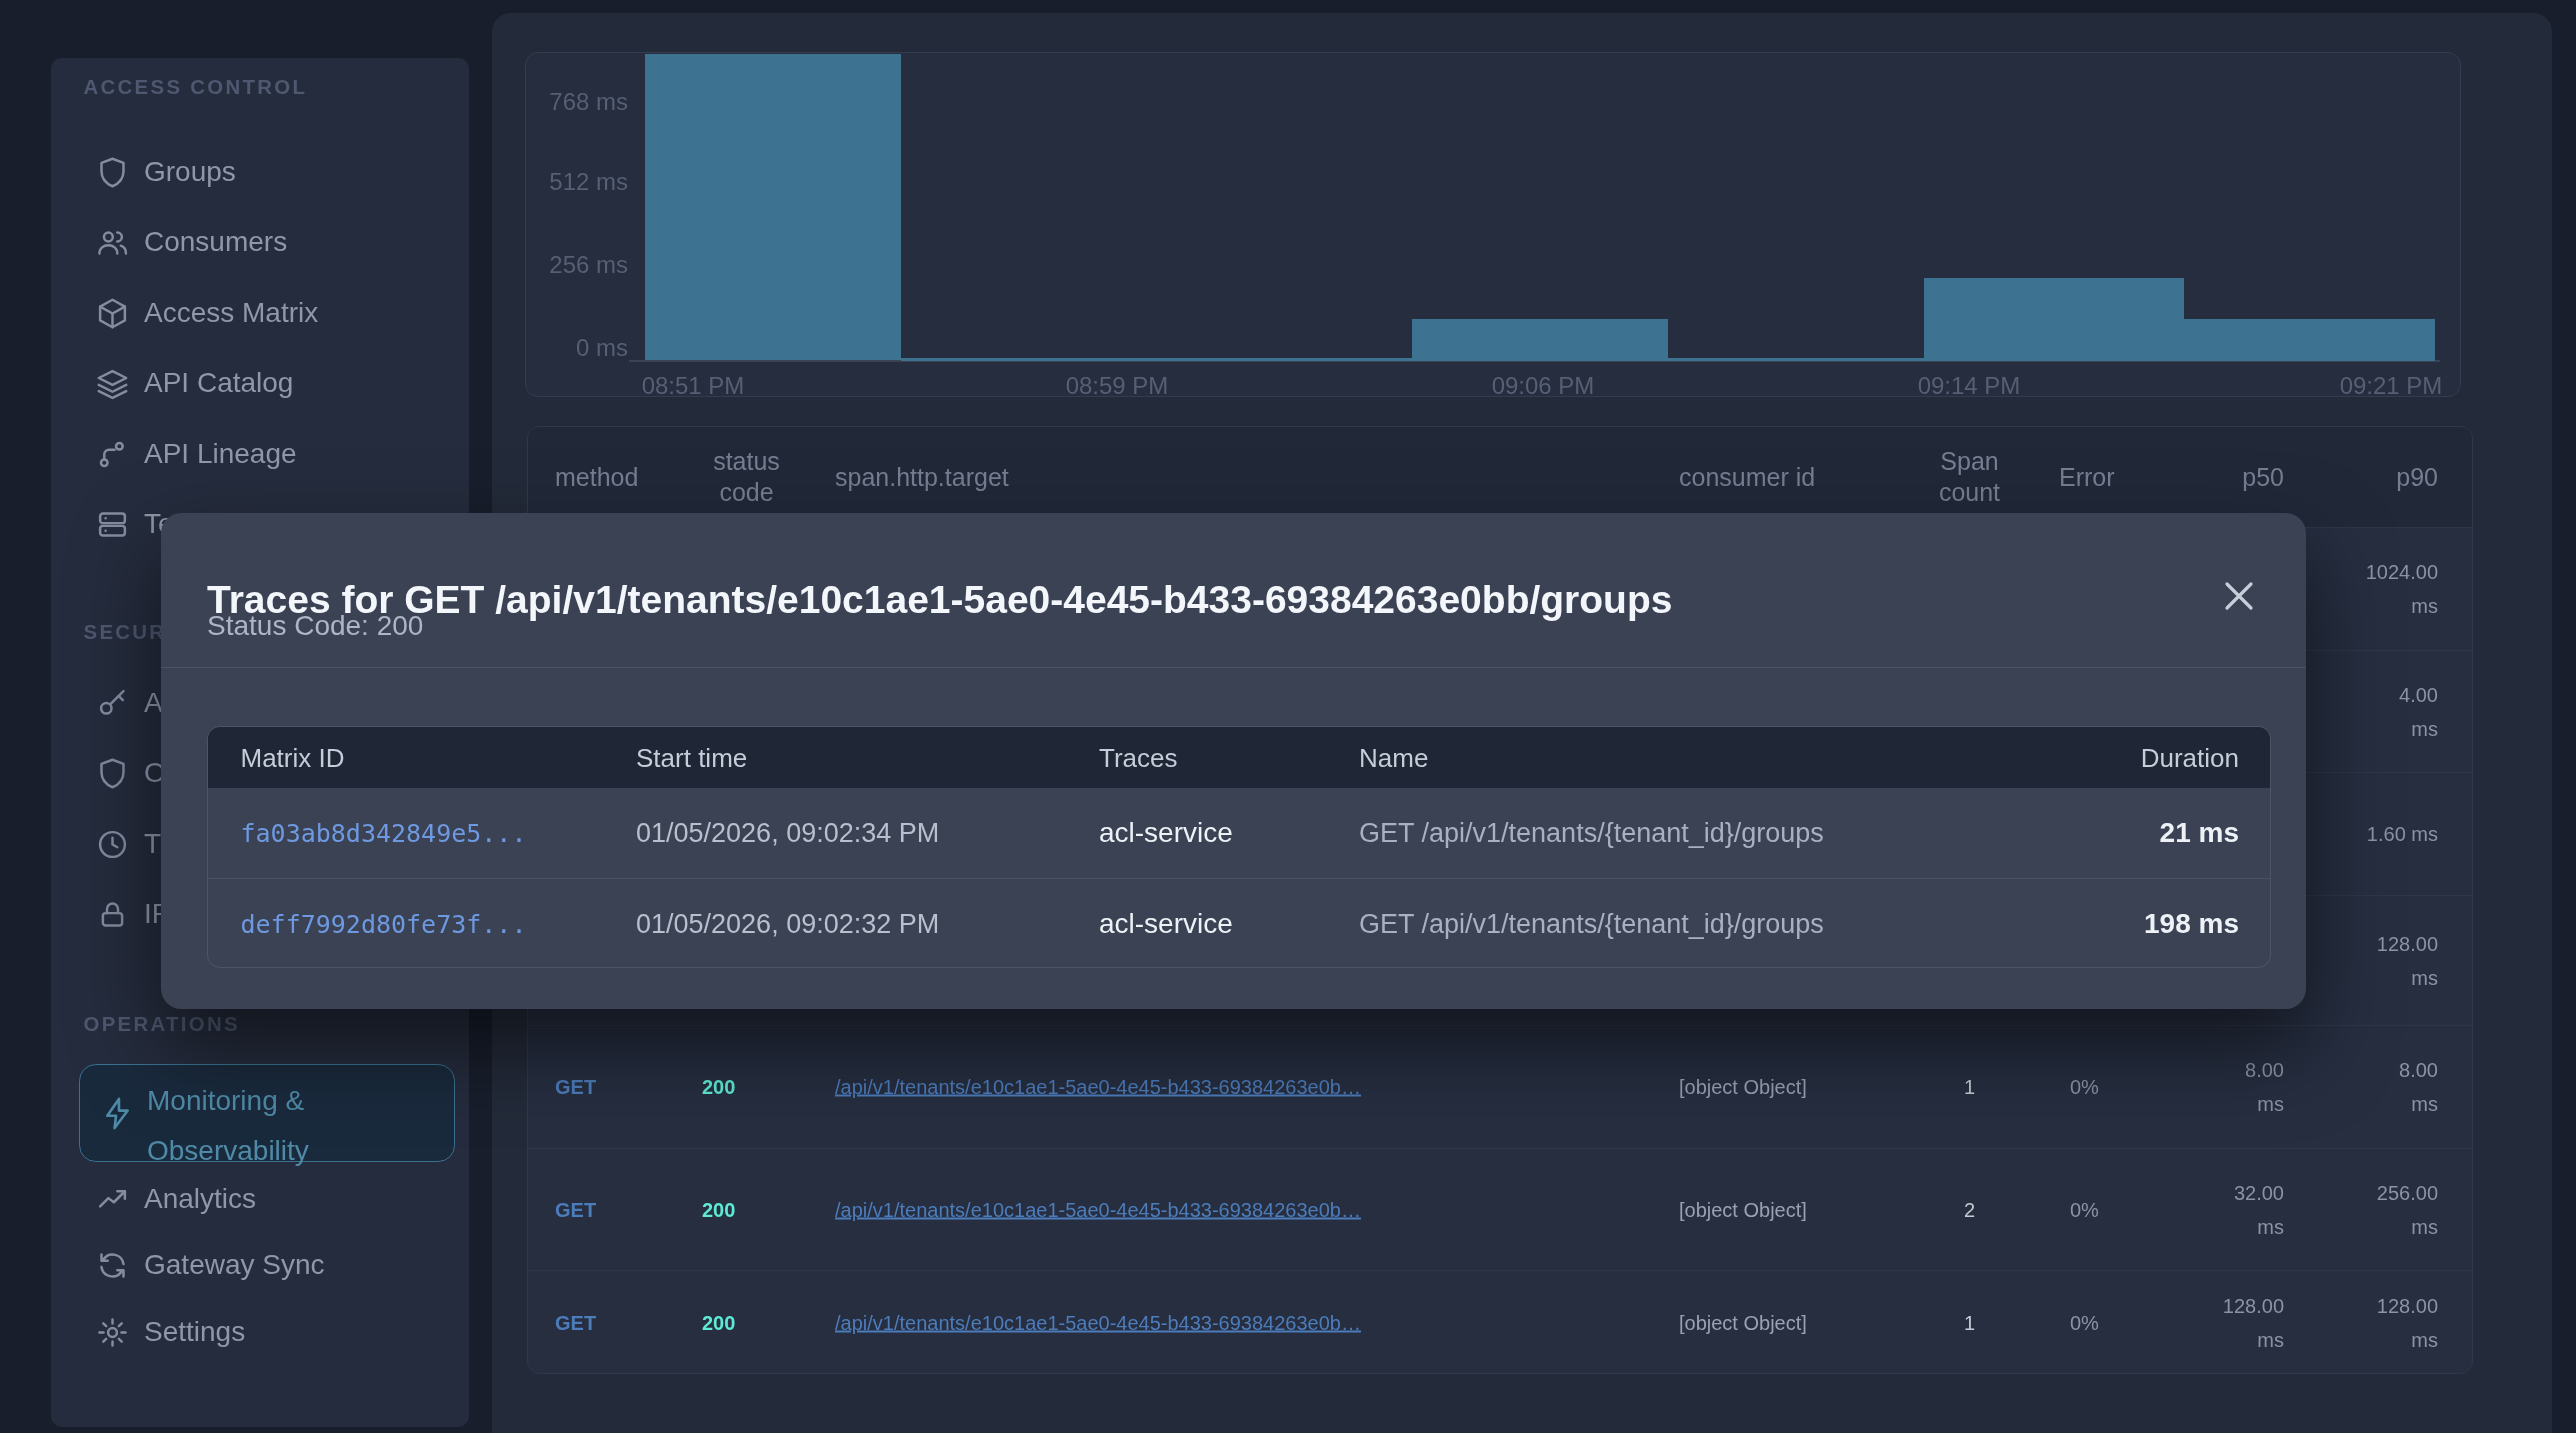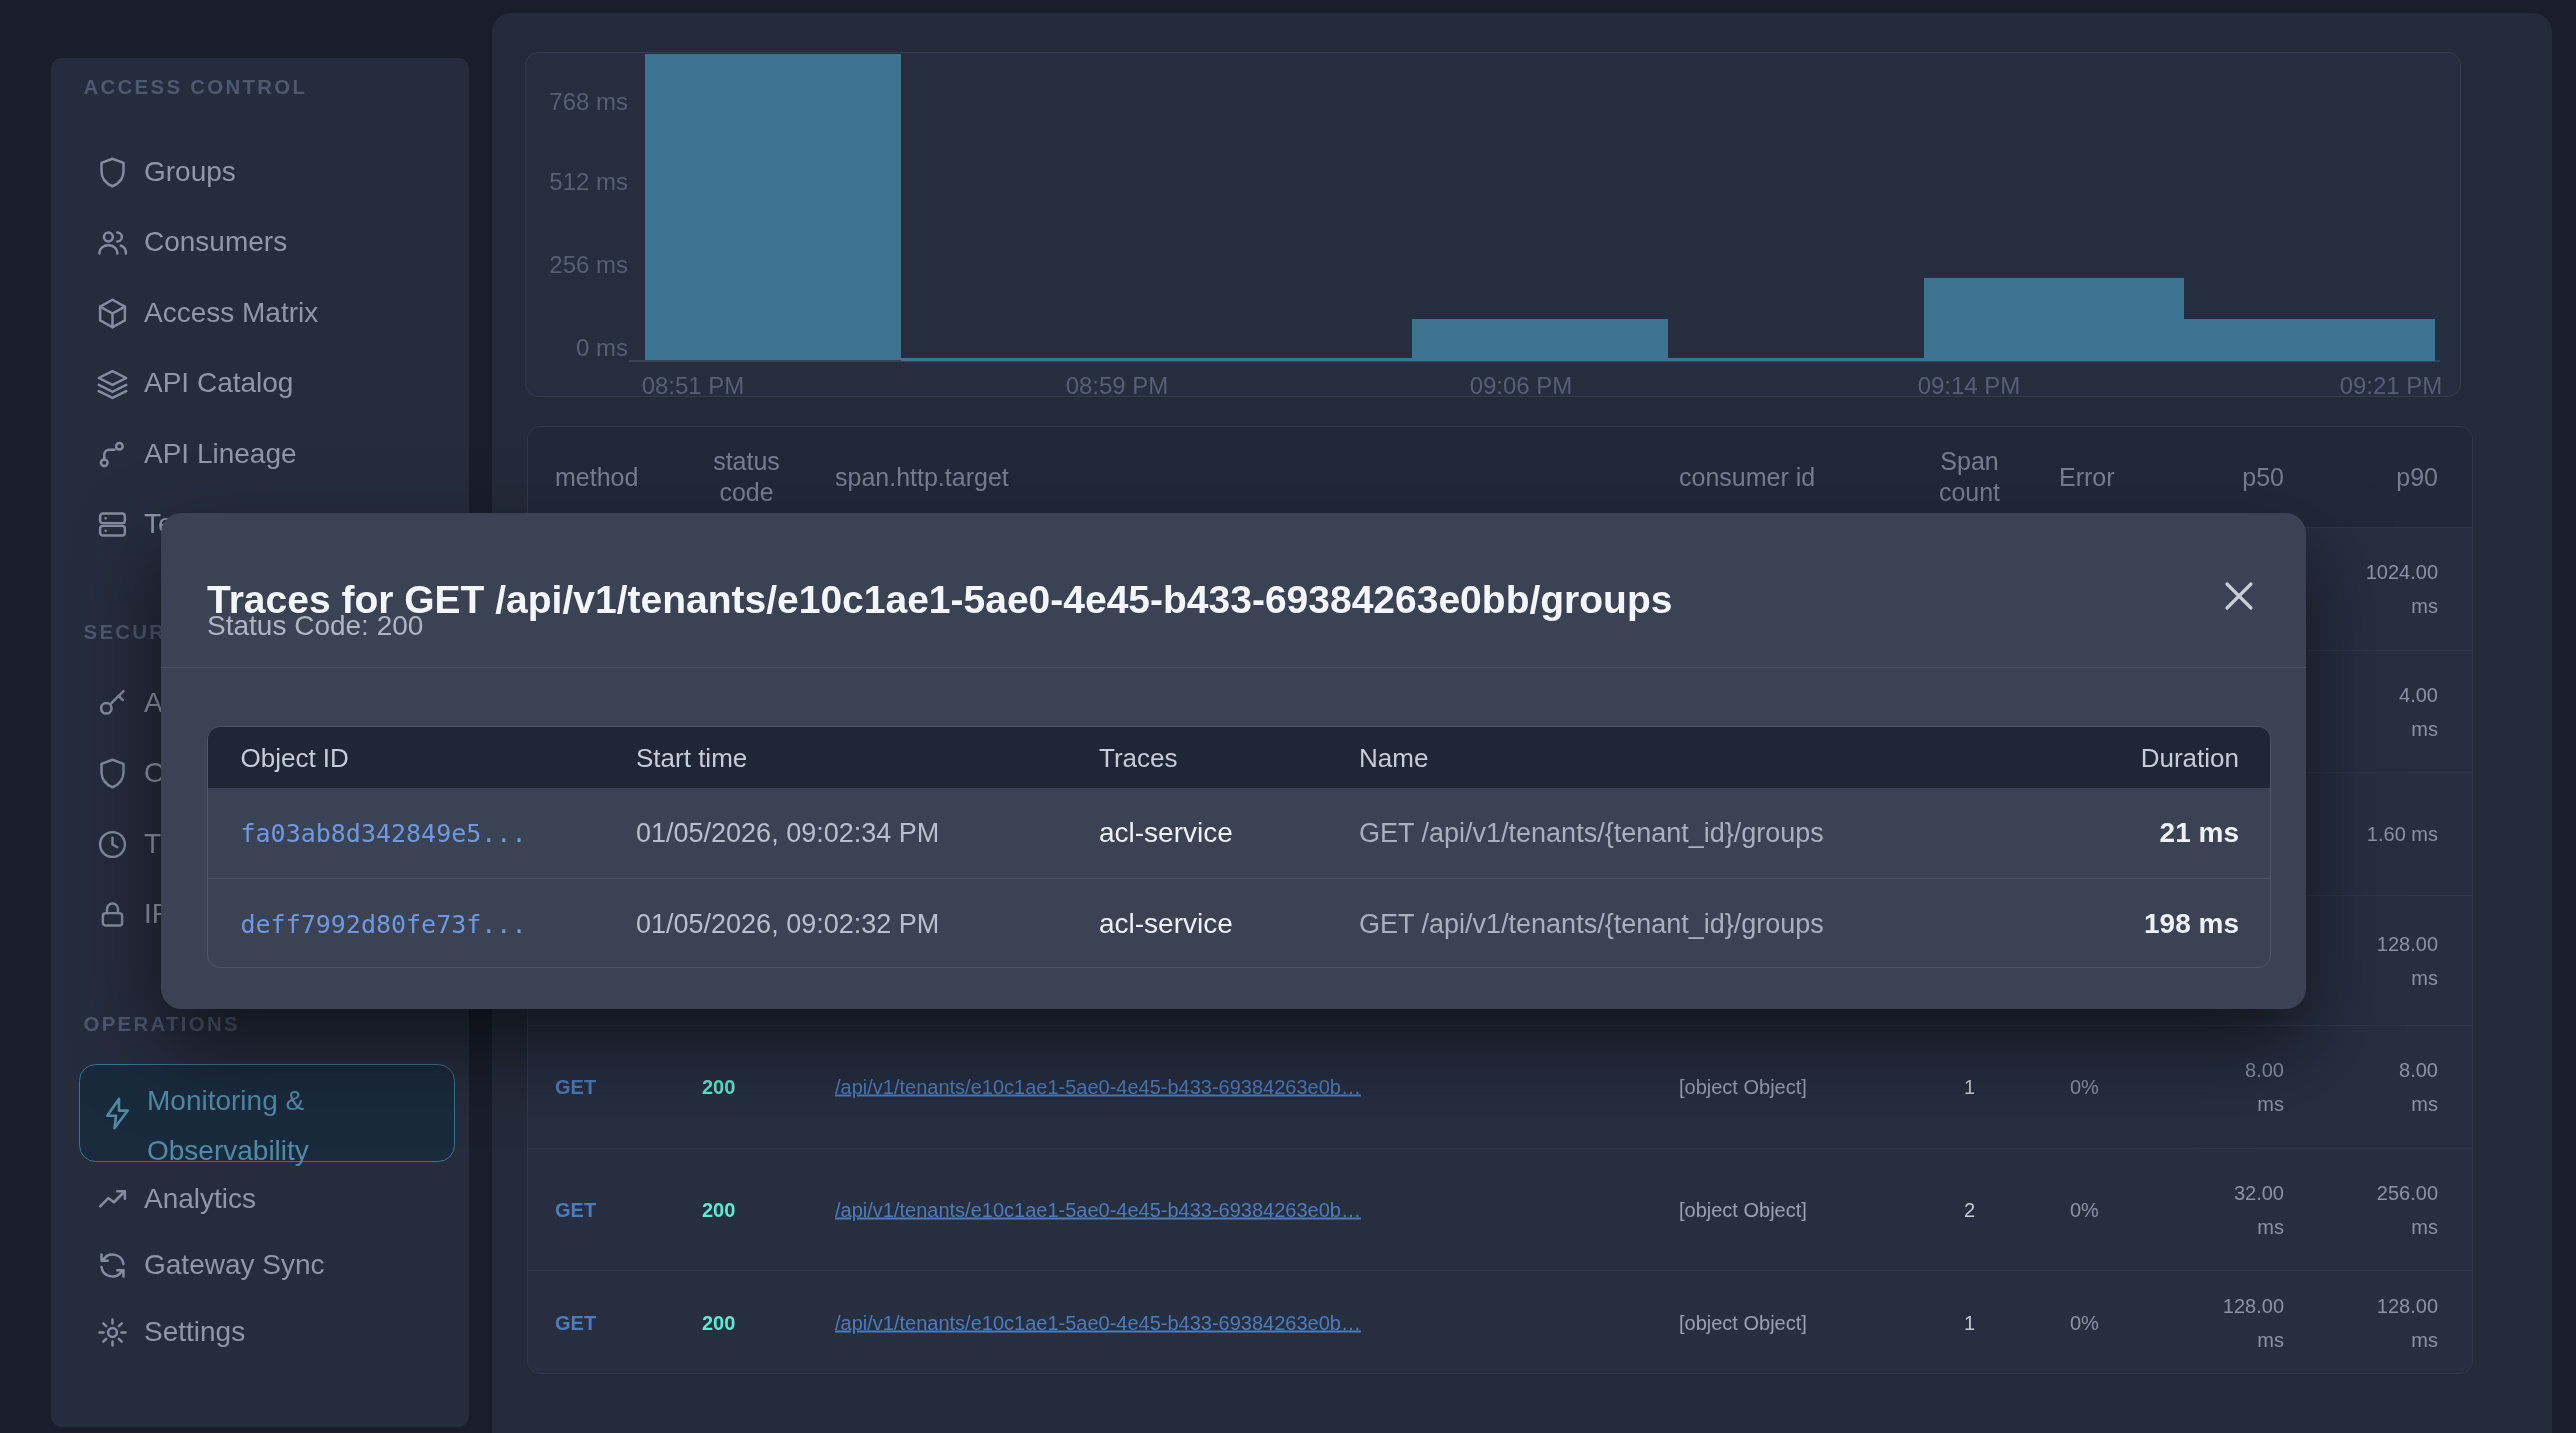--- a/index.html
+++ b/index.html
@@ -222,21 +222,21 @@
   </nav>
 
 <section class="abs" id="chart-panel">
   <div id="axis-line"></div>
 <div class="ytick" style="top: 35px;">768 ms</div>
     <div class="ytick" style="top: 115px;">512 ms</div>
     <div class="ytick" style="top: 198px;">256 ms</div>
     <div class="ytick" style="top: 281px;">0 ms</div>
     <div class="xtick" style="left: 167px;">08:51 PM</div>
     <div class="xtick" style="left: 591px;">08:59 PM</div>
-    <div class="xtick" style="left: 995px; text-align: right;">09:06 PM</div>
+    <div class="xtick" style="left: 1017px; text-align: right;">09:06 PM</div>
     <div class="xtick" style="left: 1443px;">09:14 PM</div>
     <div class="xtick" style="left: 1865px;">09:21 PM</div>
     <div class="bar" style="left: 119px; width: 256px; top: 0.9px; height: 306px; background: rgb(61, 115, 144);"></div>
     <div class="bar" style="left: 375px; width: 511px; top: 305px; height: 2.8px; background: rgb(61, 115, 144);"></div>
     <div class="bar" style="left: 886px; width: 256px; top: 266px; height: 42px; background: rgb(61, 115, 144);"></div>
     <div class="bar" style="left: 1142px; width: 256px; top: 305px; height: 2.8px; background: rgb(61, 115, 144);"></div>
     <div class="bar" style="left: 1398px; width: 260px; top: 225px; height: 83px; background: rgb(61, 115, 144);"></div>
     <div class="bar" style="left: 1658px; width: 251px; top: 266px; height: 42px; background: rgb(61, 115, 144);"></div>
   </section>
 
@@ -310,21 +310,21 @@
   <h1 id="modal-title">Traces for GET /api/v1/tenants/e10c1ae1-5ae0-4e45-b433-69384263e0bb/groups</h1>
   <div id="modal-subtitle">Status Code: 200</div>
   <div id="modal-close">
     <svg viewBox="0 0 24 24" fill="none" stroke="currentColor" stroke-width="1.6" stroke-linecap="round">
       <path d="M6 6l12 12M18 6L6 18"></path>
     </svg>
   </div>
   <div id="modal-divider"></div>
   <div id="modal-table">
     <div id="mt-header">
-        <div class="mh m-trace">Object ID</div>
+        <div class="mh m-trace">Matrix ID</div>
         <div class="mh m-start">Start time</div>
         <div class="mh m-service">Traces</div>
         <div class="mh m-name">Name</div>
         <div class="mh m-dur">Duration</div>
       </div>
   <div class="mrow" style="top: 61px;">
         <div class="mc m-trace">fa03ab8d342849e5...</div>
         <div class="mc m-start">01/05/2026, 09:02:34 PM</div>
         <div class="mc m-service">acl-service</div>
         <div class="mc m-name">GET /api/v1/tenants/{tenant_id}/groups</div>

